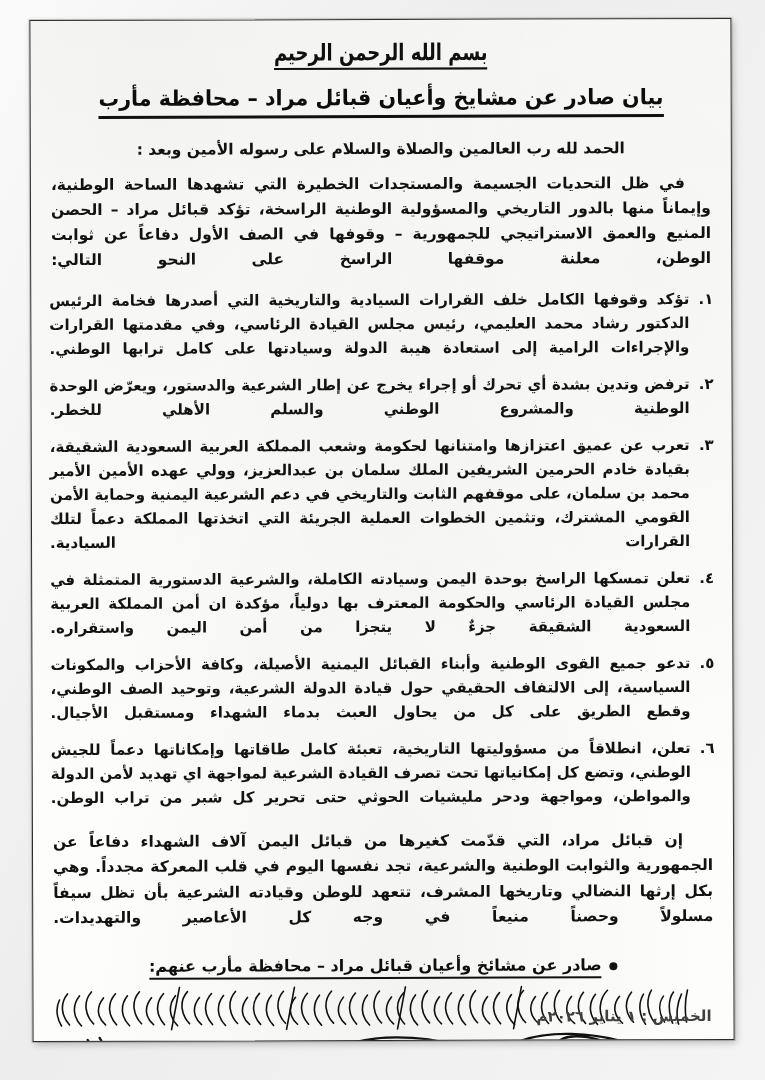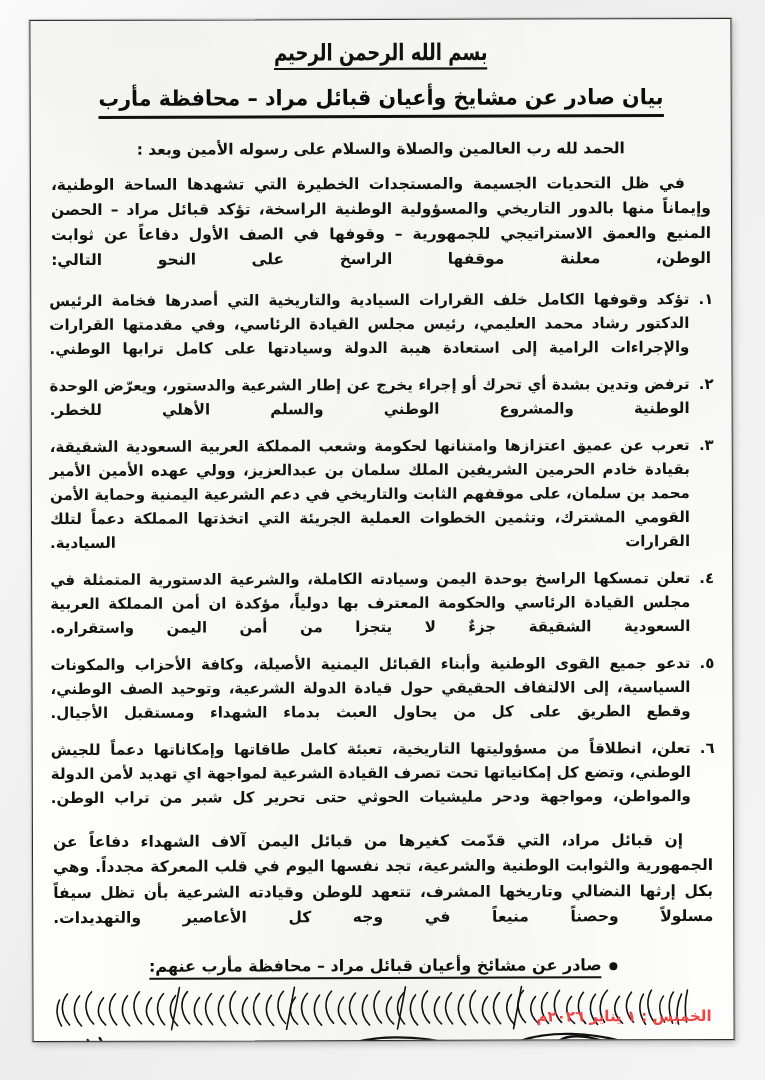--- a/index.html
+++ b/index.html
@@ -208,21 +208,21 @@
   .ink-med  { stroke-width: 2.3; }
   .ink-bold { stroke-width: 3.1; }
 
   
   #date-line {
     position: absolute;
     right: 22px;
     bottom: 14px;
     font-size: 15px;
     font-weight: bold;
-    color: #ef4444;
+    color: #404040;
     letter-spacing: 0.2px;
   }
 </style>
 </head>
 <body>
 
 <div id="scan-backdrop"></div>
 
 <div id="paper-sheet">
   <div id="paper-grain"></div>

